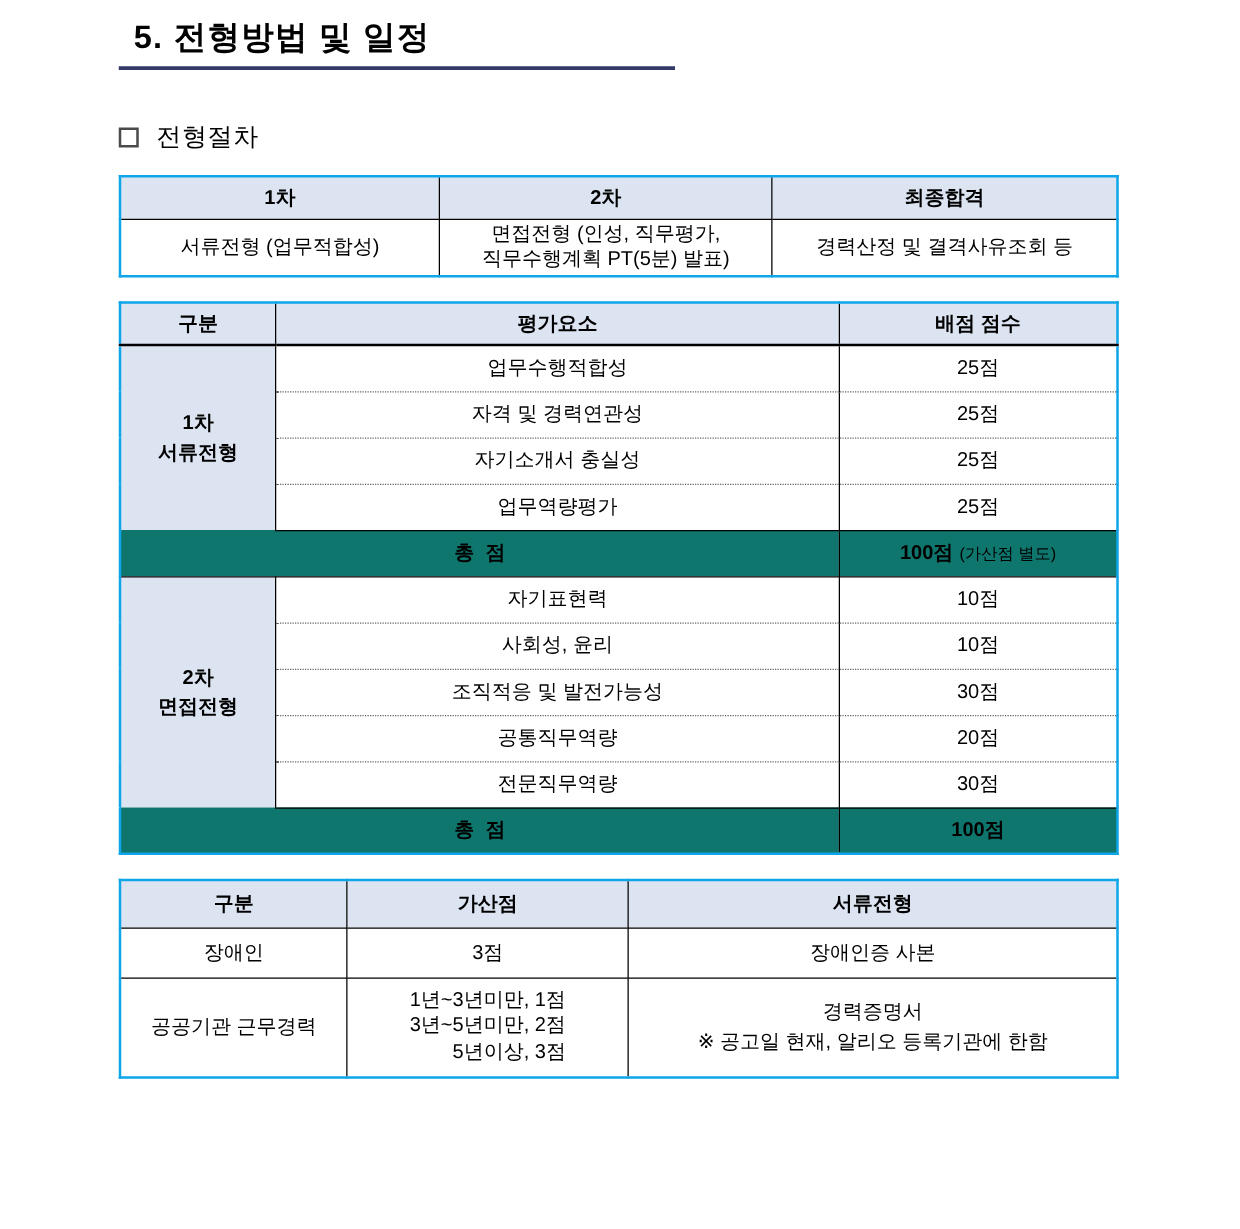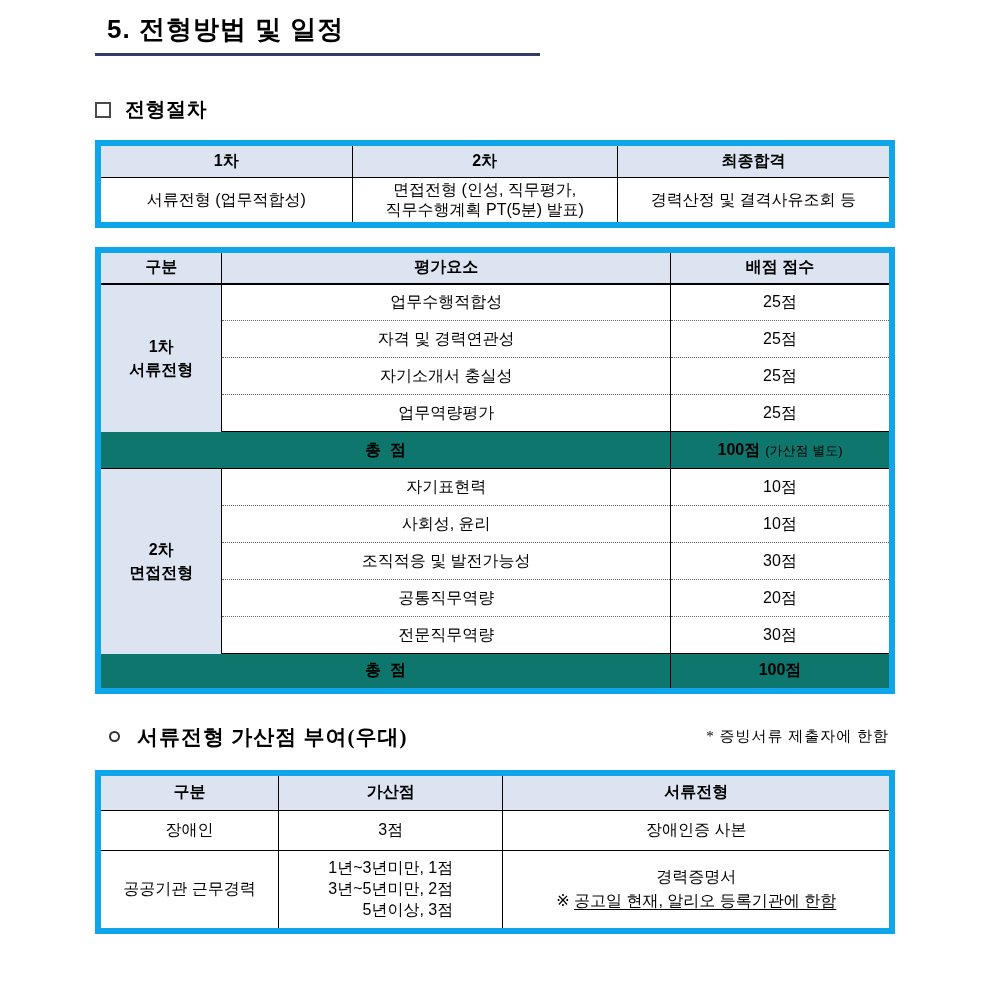--- a/index.html
+++ b/index.html
@@ -6,34 +6,34 @@
   html,body { background:#ffffff; }
   body { font-family:"Liberation Sans","DejaVu Sans",sans-serif; color:#000; }
   #page { width:936px; height:983px; background:#fff; overflow:hidden; }
   .content { padding-top:12px; margin-left:95px; width:800px; }
 
   
   .doc-title { font-size:26px; font-weight:bold; letter-spacing:1px; margin-left:12px; }
   .title-underline { width:445px; border-top:3px solid #333a66; margin-top:6px; }
 
   
-  .section-heading { display:flex; align-items:center; font-size:20px; font-weight:bold; letter-spacing:0.5px; }
+  .section-heading { display:flex; align-items:center; font-size:20px; font-weight:normal; letter-spacing:0.5px; }
   .square-bullet { display:inline-block; width:16px; height:16px; border:2px solid #4a4a4a; margin-right:14px; flex:none; }
   .h1-gap { margin-top:40px; }
   .h2-gap { margin-top:47px; }
 
   
   .serif-heading-row { display:flex; justify-content:space-between; align-items:center; margin-top:29px; }
   .serif-heading { display:flex; align-items:center; font-family:"Liberation Serif","DejaVu Serif",serif; font-size:21px; font-weight:600; letter-spacing:1px; margin-left:14px; }
   .circle-bullet { display:inline-block; width:11px; height:11px; border:2px solid #333; border-radius:50%; margin-right:17px; flex:none; }
   .side-note { font-family:"Liberation Serif","DejaVu Serif",serif; font-size:15px; letter-spacing:1px; padding-right:6px; }
 
   
   table { border-collapse:collapse; table-layout:fixed; width:800px; font-size:16px; }
-  table { border:6px solid #0ea5e9; }
+  table { border:2px solid #0ea5e9; }
   th, td { border:1px solid #000; text-align:center; vertical-align:middle; padding:2px 4px; }
   th { background:#dce4f2; font-weight:bold; }
 
   
   .t1 { margin-top:17px; }
   .t1 th { height:34px; }
   .t1 td { height:46px; line-height:1.25; }
   .t1 col.c1 { width:32%; } .t1 col.c2 { width:33.4%; } .t1 col.c3 { width:34.6%; }
 
   
@@ -50,21 +50,21 @@
   .t2 .note-small { font-weight:normal; font-size:13px; margin-left:5px; letter-spacing:0; }
 
   
   .t3 { margin-top:19px; }
   .t3 col.c1 { width:22.75%; } .t3 col.c2 { width:28.25%; } .t3 col.c3 { width:49%; }
   .t3 th { height:38px; }
   .t3 .r1 td { height:40px; }
   .t3 .r2 td { height:80px; }
   .right-block { display:inline-block; text-align:right; line-height:1.3; }
   .doc-lines { line-height:1.5; }
-  .u { text-decoration:underline; text-underline-offset:3px; }
+  .u { text-underline-offset:3px; }
 </style>
 </head>
 <body>
 
 <div id="page">
   <div class="content">
 
     <div class="doc-title">5. 전형방법 및 일정</div>
     <div class="title-underline"></div>
 
@@ -163,27 +163,20 @@
           <td class="item last-item">전문직무역량</td>
           <td class="item last-item">30점</td>
         </tr>
         <tr class="total">
           <td class="total-label" colspan="2">총  점</td>
           <td class="total-score">100점</td>
         </tr>
       </tbody>
     </table>
 
-    <div class="serif-heading-row">
-      <div class="serif-heading">
-        <span class="circle-bullet"></span>
-        <span>서류전형 가산점 부여(우대)</span>
-      </div>
-      <div class="side-note">* 증빙서류 제출자에 한함</div>
-    </div>
 
     <table class="t3">
       <colgroup>
           <col class="c1">
           <col class="c2">
           <col class="c3">
         </colgroup>
       <thead>
         <tr>
           <th>구분</th>

